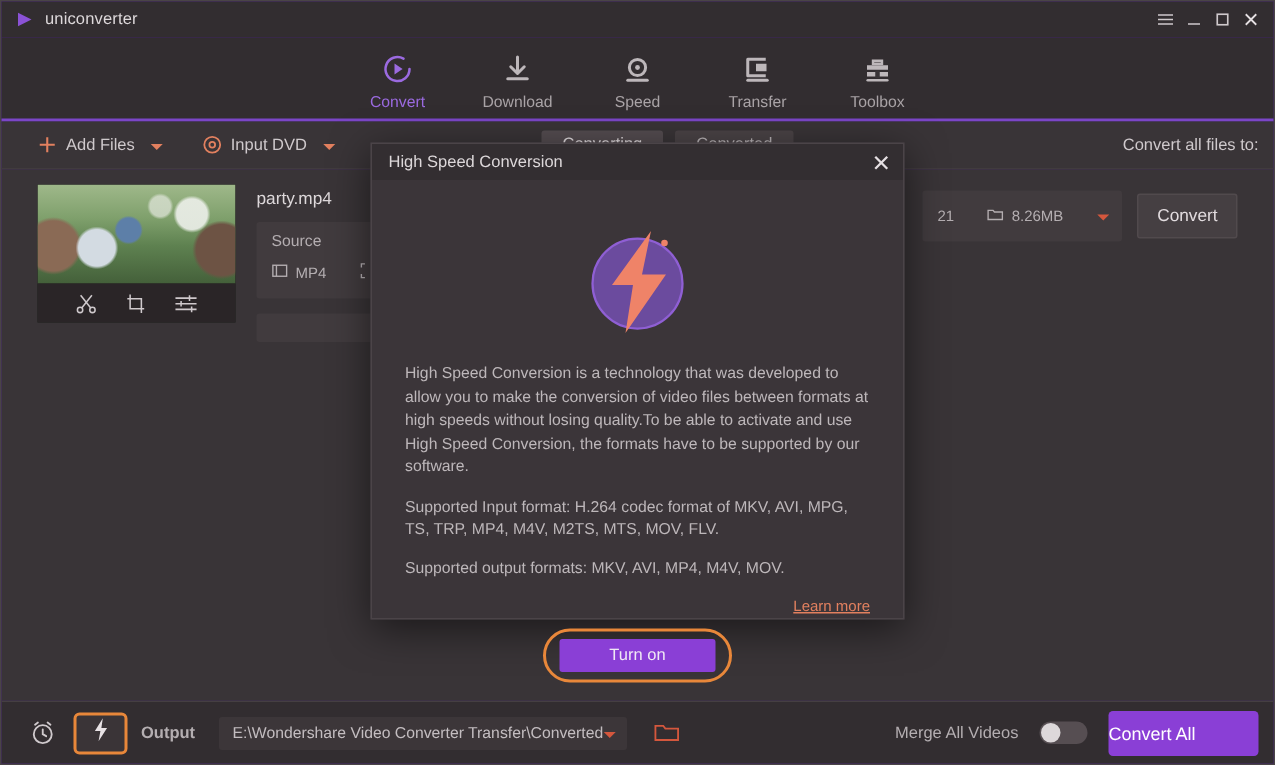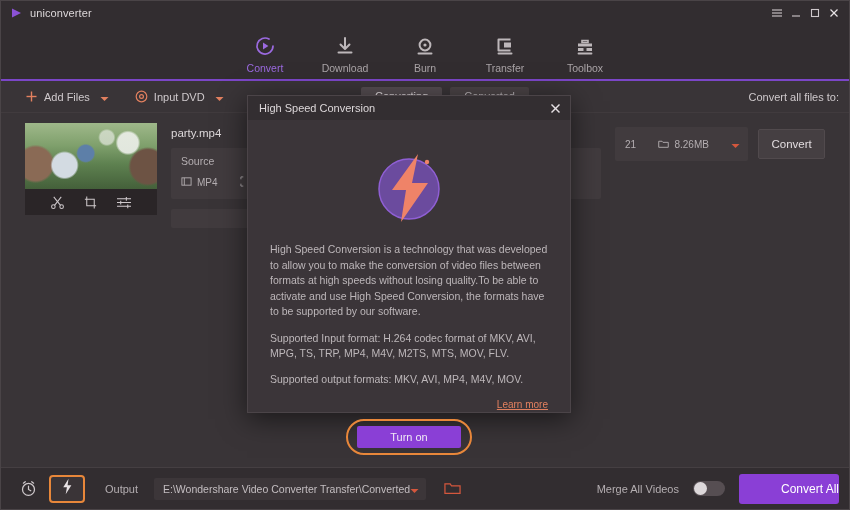--- a/index.html
+++ b/index.html
@@ -191,21 +191,21 @@
   }
   .bb-icon-btn {
     width: 26px; height: 26px; display: flex;
     align-items: center; justify-content: center; cursor: default;
   }
   .bb-icon-btn.framed {
     width: 36px; height: 28px;
     border: 2px solid #e8873a; border-radius: 4px;
     background: #3a3437;
   }
-  .out-label { font-size: 11px; color: #b4aeb1; margin-left: 12px; }
+  .out-label { font-size: 11px; color: #b4aeb1; margin-left: 1px; font-weight: bold; }
   .path-field {
     flex: 0 0 250px; height: 22px; background: #3c3639;
     border-radius: 2px; display: flex; align-items: center;
     justify-content: space-between; padding: 0 7px 0 9px;
     margin-left: 8px; cursor: default;
   }
   .path-field .p { font-size: 10.5px; color: #c3bdc0; white-space: nowrap;
     overflow: hidden; text-overflow: ellipsis; }
   .folder-btn { width: 24px; height: 24px; display: flex;
     align-items: center; justify-content: center; margin-left: 6px; cursor: default; }
@@ -215,32 +215,32 @@
     width: 32px; height: 15px; border-radius: 8px;
     background: #564e52; position: relative; cursor: default;
   }
   .toggle .knob {
     position: absolute; left: 1px; top: 1px;
     width: 13px; height: 13px; border-radius: 50%; background: #ddd8da;
   }
   .convert-all {
     width: 100px; height: 30px; background: #8a3fd6;
     border-radius: 3px; display: flex; align-items: center;
-    justify-content: flex-end; font-size: 12px; color: #fff; cursor: default;
+    justify-content: flex-start; font-size: 12px; color: #fff; cursor: default;
   }
 
   
   .overlay {
     position: absolute; inset: 0; background: rgba(0,0,0,0);
     z-index: 40;
     pointer-events: none;
   }
   .modal {
     position: absolute; left: 246px; top: 94px;
-    width: 324px; height: 318px;
+    width: 356px; height: 318px;
     background: #3b3539;
     border: 1px solid #4b4448;
     box-shadow: 0 6px 26px rgba(0,0,0,.55);
     z-index: 50;
     display: flex; flex-direction: column;
     pointer-events: auto;
   }
   .modal-head {
     height: 24px; flex: 0 0 24px; background: #332e31;
     display: flex; align-items: center; padding: 0 4px 0 11px;
@@ -350,21 +350,21 @@
     </div>
 
     <div class="nav-item">
       <span class="nav-ico">
         <svg width="24" height="24" viewBox="0 0 24 24">
           <circle cx="12" cy="11" r="5.4" fill="none" stroke="#bdb7ba" stroke-width="2"></circle>
           <circle cx="12" cy="11" r="1.6" fill="#bdb7ba"></circle>
           <line x1="5.5" y1="19.5" x2="18.5" y2="19.5" stroke="#bdb7ba" stroke-width="2" stroke-linecap="round"></line>
         </svg>
       </span>
-      <span class="nav-label">Burn</span>
+      <span class="nav-label">Speed</span>
     </div>
 
     <div class="nav-item">
       <span class="nav-ico">
         <svg width="24" height="24" viewBox="0 0 24 24">
           <path d="M17.5 5.5 H5.5 V16.5 H17.5" fill="none" stroke="#bdb7ba" stroke-width="2" stroke-linejoin="round"></path>
           <rect x="11" y="8.5" width="7" height="5" fill="#bdb7ba"></rect>
           <line x1="5.5" y1="19.5" x2="18.5" y2="19.5" stroke="#bdb7ba" stroke-width="2" stroke-linecap="round"></line>
         </svg>
       </span>

